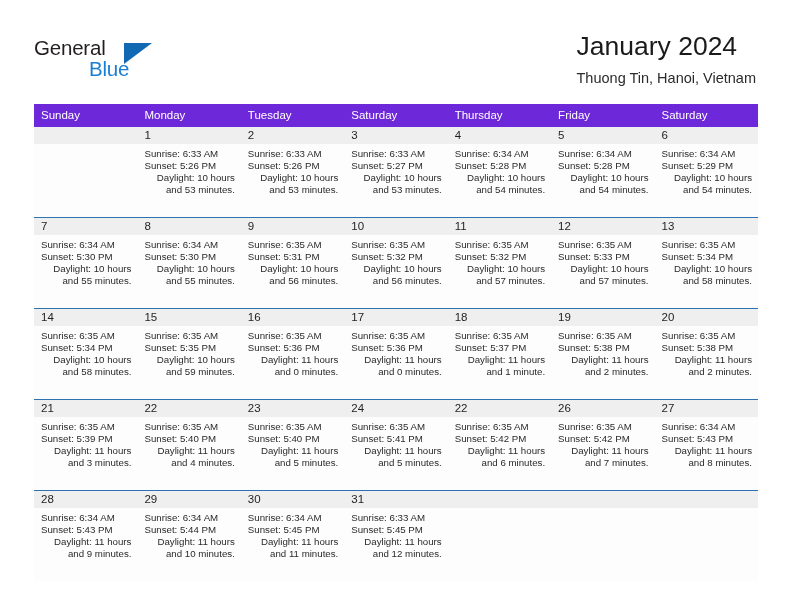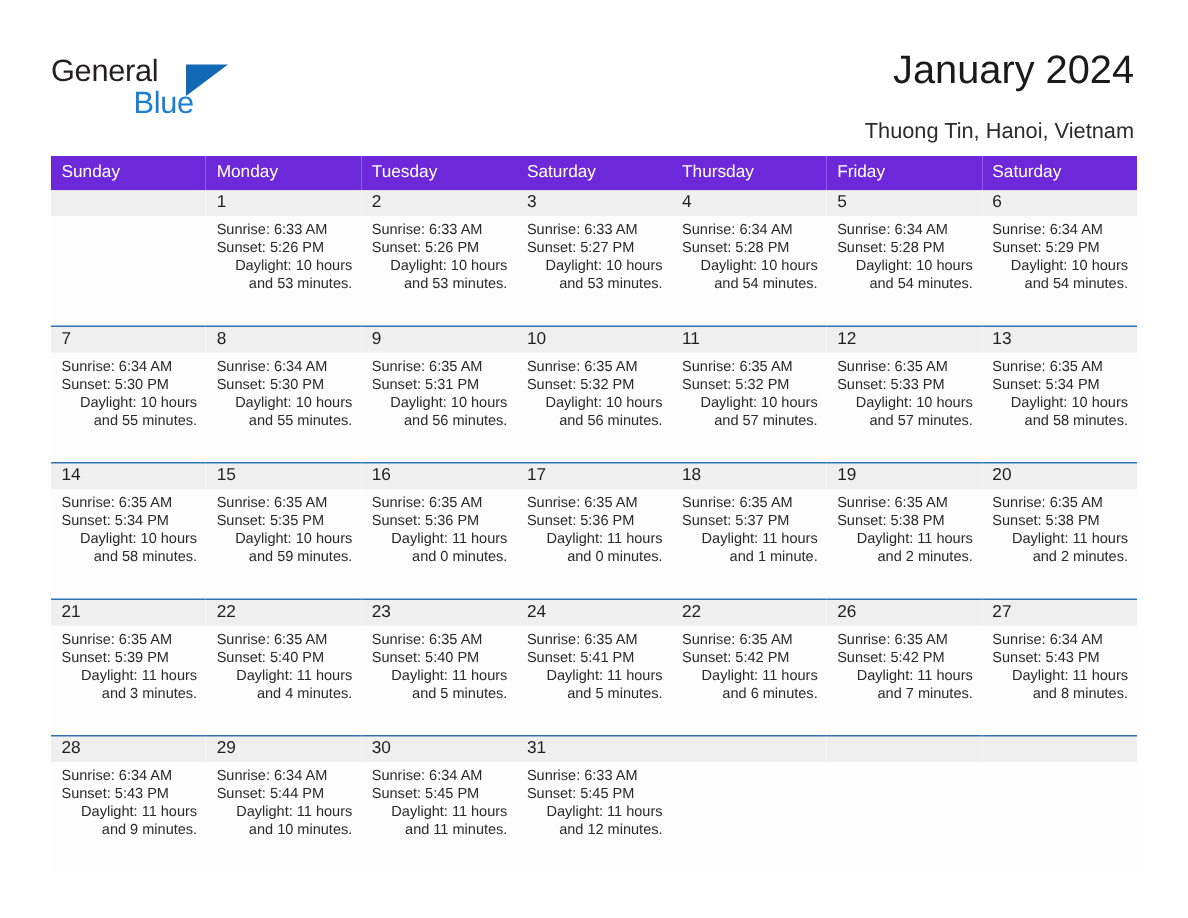--- a/index.html
+++ b/index.html
@@ -62,30 +62,30 @@
     font-size: 20.5px;
     letter-spacing: -0.2px;
     color: #1a7fd4;
     font-family: "Liberation Sans", sans-serif;
   }
 
   .title-block {
     position: absolute;
     right: 36px;
     top: 30px;
-    text-align: right;
+    text-align: left;
   }
   .cal-title {
     font-size: 26.5px;
     color: #1a1a1a;
     line-height: 32px;
     white-space: nowrap;
   }
   .cal-subtitle {
-    margin-top: 17px;
+    margin-top: 7px;
     font-size: 14.5px;
     color: #2b2b2b;
     line-height: 18px;
     white-space: nowrap;
   }
 
   
   .calendar {
     position: absolute;
     left: 34px;

